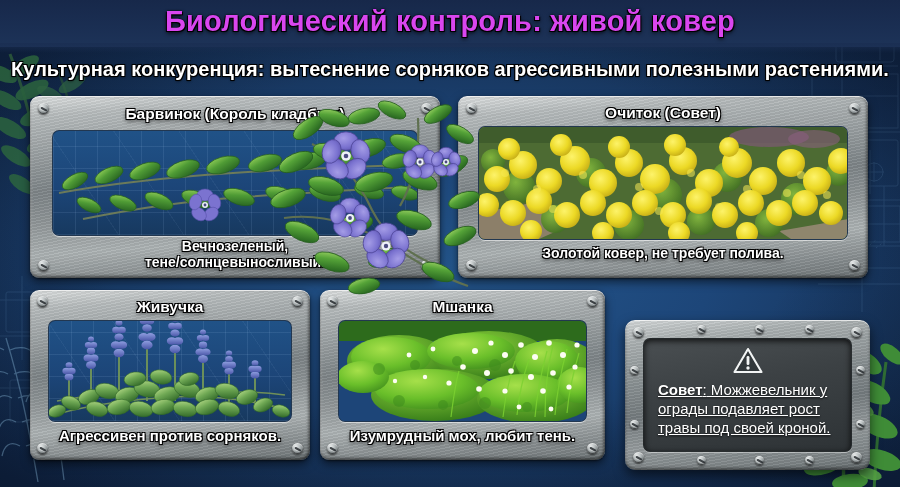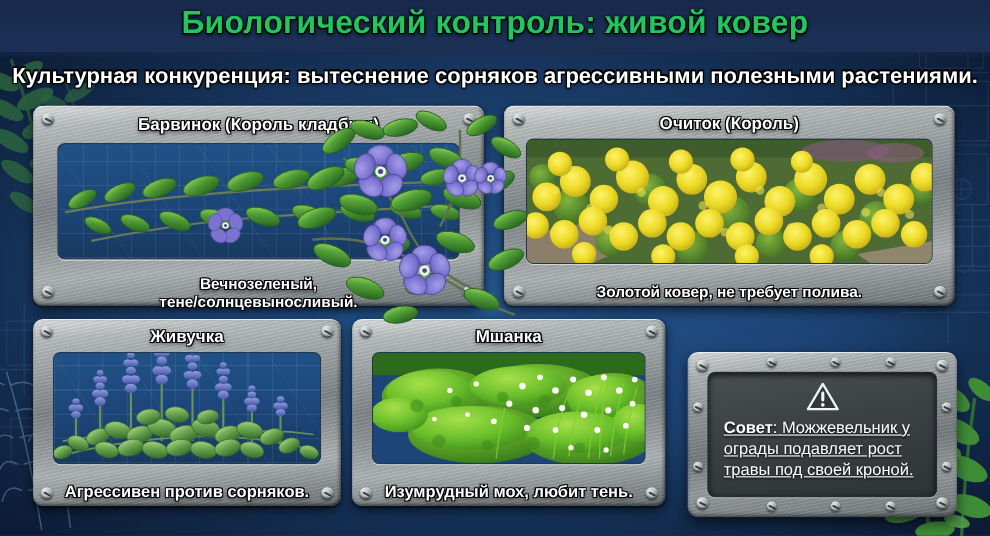--- a/index.html
+++ b/index.html
@@ -31,21 +31,21 @@
     background:linear-gradient(180deg,#17284a 0%,#1a2e52 55%,#1d3358 100%);
   }
   .header-band:after{
     content:"";position:absolute;left:0;right:0;bottom:-6px;height:10px;
     background:linear-gradient(180deg,rgba(26,46,82,.9),rgba(26,46,82,0));
   }
 
   
   .title{
     position:absolute;left:0;top:5px;width:900px;text-align:center;
-    font-size:29px;font-weight:bold;color:#22c55e;letter-spacing:.2px;
+    font-size:29px;font-weight:bold;color:#d946ef;letter-spacing:.2px;
     text-shadow:0 2px 4px rgba(0,0,0,.85),0 0 2px rgba(0,0,0,.9),1px 1px 0 #000,-1px 1px 0 #000;
     z-index:6;
   }
   .subtitle{
     position:absolute;left:0;top:58px;width:900px;text-align:center;
     font-size:20px;font-weight:bold;color:#ffffff;
     text-shadow:0 1px 3px rgba(0,0,0,.9),1px 1px 0 #000,-1px 1px 0 #000,1px -1px 0 #000,-1px -1px 0 #000;
     z-index:6;
   }
 
@@ -104,21 +104,21 @@
   .plate-title{
     position:absolute;left:0;right:0;text-align:center;
     font-size:15.5px;font-weight:bold;color:#fff;
     text-shadow:1px 1px 0 #000,-1px 1px 0 #000,1px -1px 0 #000,-1px -1px 0 #000,0 2px 4px rgba(0,0,0,.8);
     z-index:9;pointer-events:none;white-space:nowrap;
   }
   .plate-caption{
     position:absolute;left:0;right:0;text-align:center;
     font-size:14px;font-weight:bold;color:#fff;line-height:1.12;
     text-shadow:1px 1px 0 #000,-1px 1px 0 #000,1px -1px 0 #000,-1px -1px 0 #000,0 2px 4px rgba(0,0,0,.8);
-    z-index:9;pointer-events:none;margin-top:12px;
+    z-index:9;pointer-events:none;
   }
 
   
   .tip-plate{
     position:absolute;z-index:5;border-radius:10px;
     background:
       repeating-linear-gradient(170deg, rgba(255,255,255,.07) 0 1px, rgba(0,0,0,.05) 1px 3px),
       linear-gradient(174deg,#d5d9da 0%,#aab0b1 14%,#8b9294 36%,#747b7e 56%,#959b9d 74%,#7b8284 92%,#5f6668 100%);
     box-shadow:inset 0 1px 0 rgba(255,255,255,.7), inset 0 -2px 3px rgba(0,0,0,.45), 0 5px 12px rgba(0,0,0,.6);
   }
@@ -532,21 +532,21 @@
             <circle cx="74" cy="82" r="4"></circle>
               <circle cx="180" cy="84" r="4"></circle>
             <circle cx="240" cy="80" r="4"></circle>
               <circle cx="308" cy="66" r="4"></circle>
           </g>
           <rect width="370" height="112" fill="url(#none)"></rect>
         </svg>
       </div>
     </div>
 
-    <div class="plate-title" style="top:8px;">Очиток (Король)</div>
+    <div class="plate-title" style="top:8px;">Очиток (Совет)</div>
     <div class="plate-caption" style="top:150px;font-size:14px;">Золотой ковер, не требует полива.</div>
   </div>
 
   <div class="plate" style="left:30px;top:290px;width:280px;height:170px;">
     <div class="screw" style="left:7px;top:6px;"></div>
     <div class="screw" style="right:7px;top:6px;"></div>
     <div class="screw" style="left:7px;bottom:6px;"></div>
     <div class="screw" style="right:7px;bottom:6px;"></div>
 
     <div class="window" style="left:18px;top:30px;right:18px;height:100px;">

